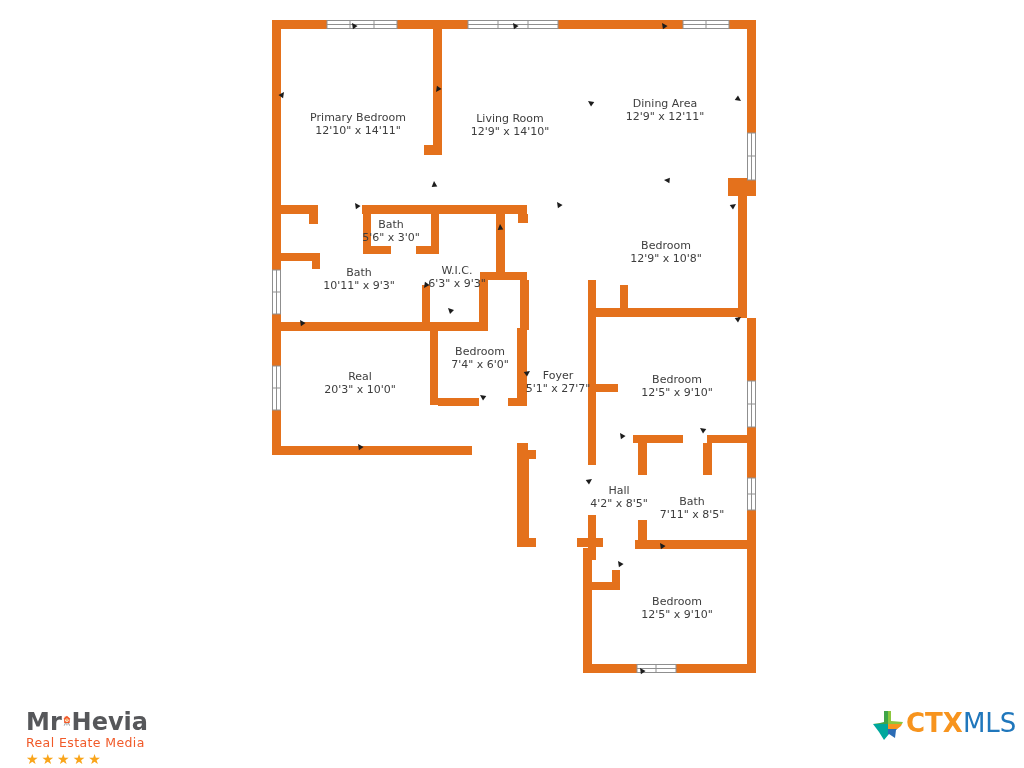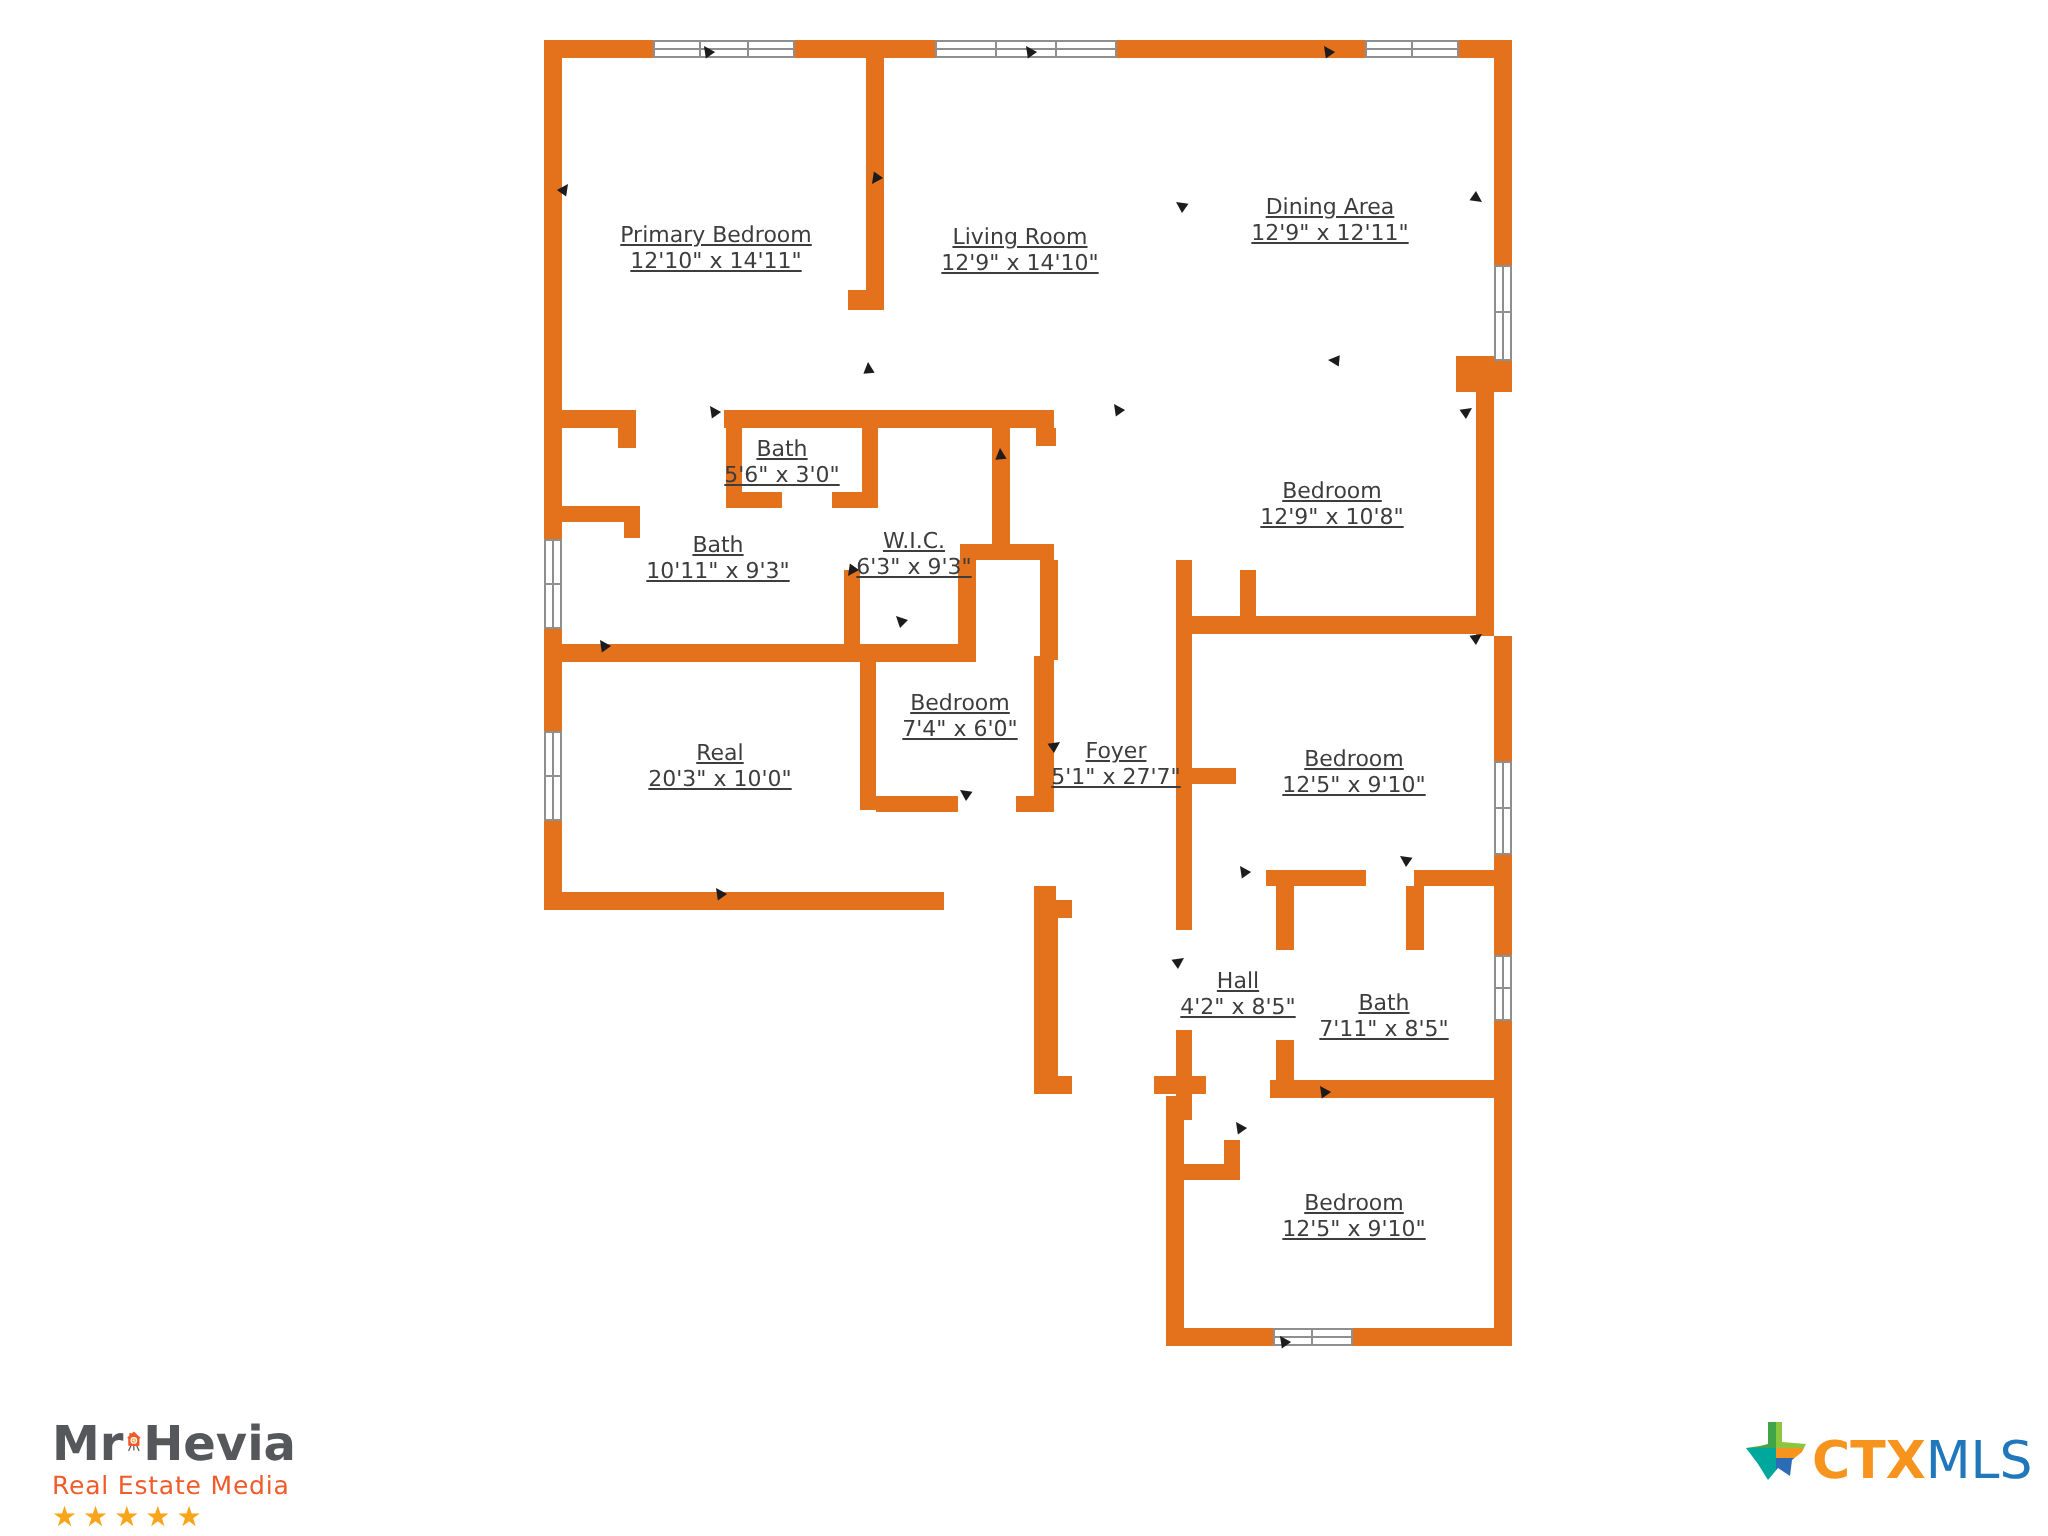--- a/index.html
+++ b/index.html
@@ -1,33 +1,33 @@
 <!DOCTYPE html>
 <html><head>
 <meta charset="utf-8">
 <style>
   html,body{margin:0;padding:0;background:#ffffff;}
   body{width:1024px;height:768px;font-family:"DejaVu Sans",sans-serif;}
   .stage{position:relative;width:1024px;height:768px;background:#ffffff;overflow:hidden;}
   .plan-svg{position:absolute;left:0;top:0;width:1024px;height:768px;}
   .room-label{position:absolute;transform:translate(-50%,-50%);text-align:center;
-    color:#3d3d3d;font-size:11px;line-height:13px;white-space:nowrap;text-decoration:underline;}
+    color:#3d3d3d;font-size:11px;line-height:13px;white-space:nowrap;}
   .room-name{font-size:11px;}
   .room-dims{font-size:11px;}
   .disclaimer{position:absolute;left:512px;top:736px;transform:translateX(-50%);
     font-size:11.5px;color:#2a2a2a;white-space:nowrap;}
   
   .hevia{position:absolute;left:26px;top:699px;width:122px;}
   .hevia-row{display:flex;align-items:flex-end;justify-content:center;
     color:#56575a;font-weight:bold;font-size:24px;line-height:0.95;}
   .hevia-house{width:27px;height:35px;margin:0 1px;position:relative;top:4px;}
   .hevia-tagline{color:#f15a29;font-size:12.5px;margin-top:1px;letter-spacing:0.4px;white-space:nowrap;}
   .hevia-stars{color:#f9a51b;font-size:14px;letter-spacing:3px;margin-top:1px;white-space:nowrap;}
   
-  .ctxmls{position:absolute;left:872px;top:710px;display:flex;align-items:flex-end;}
+  .ctxmls{position:absolute;left:872px;top:710px;display:flex;align-items:flex-start;}
   .texas-icon{width:32px;height:34px;margin-right:2px;}
   .ctx-text{font-weight:bold;font-size:26px;color:#f7941e;line-height:1;}
   .mls-text{font-weight:normal;font-size:26px;color:#2077bc;line-height:1;}
 </style>
 </head>
 <body>
 
 <div class="stage">
 
   <svg class="plan-svg" viewBox="0 0 1024 768">

